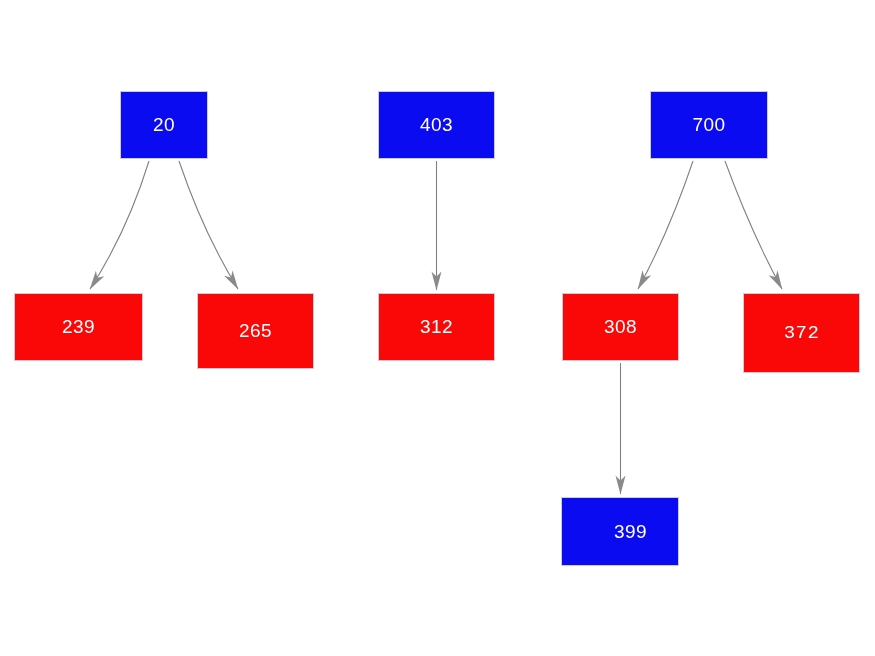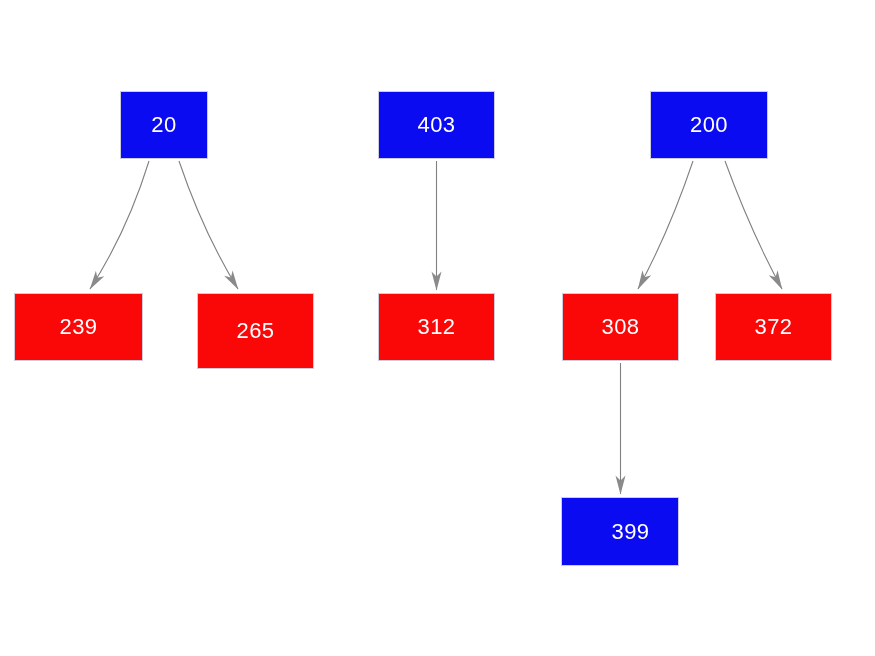--- a/index.html
+++ b/index.html
@@ -21,38 +21,38 @@
     top: 0;
     width: 875px;
     height: 656px;
   }
   .node {
     position: absolute;
     display: flex;
     align-items: center;
     justify-content: center;
     color: #ffffff;
-    font-size: 22px;
+    font-size: 19px;
     letter-spacing: 0.5px;
     border: 1px solid #ccccdd;
     box-sizing: border-box;
     user-select: none;
   }
   .node.blue { background: var(--node-blue, #0b0bf2); }
   .node.red  { background: var(--node-red, #fa0707); }
 
   
   #node-20  { left: 120px; top:  91px; width:  88px; height: 68px; }
   #node-403 { left: 378px; top:  91px; width: 117px; height: 68px; }
   #node-400 { left: 650px; top:  91px; width: 118px; height: 68px; }
   #node-239 { left:  14px; top: 293px; width: 129px; height: 68px; }
   #node-265 { left: 197px; top: 293px; width: 117px; height: 76px; }
   #node-236 { left: 378px; top: 293px; width: 117px; height: 68px; }
   #node-371 { left: 562px; top: 293px; width: 117px; height: 68px; }
-  #node-372 { left: 715px; top: 293px; width: 117px; height: 68px; }
+  #node-372 { left: 743px; top: 293px; width: 117px; height: 80px; font-family: Liberation Mono, monospace; }
   #node-399 { left: 561px; top: 497px; width: 118px; height: 69px; padding-left: 21px; }
 
   .edge {
     fill: none;
     stroke: var(--edge-color, #808080);
     stroke-width: 1.1;
   }
 </style>
 </head>
 <body>
@@ -68,21 +68,21 @@
     <path class="edge" d="M149,161 Q127,232 90,289" marker-end="url(#arrowhead)"></path>
     <path class="edge" d="M179,161 Q203,232 238,289" marker-end="url(#arrowhead)"></path>
     <path class="edge" d="M436.5,161 L436.5,290" marker-end="url(#arrowhead)"></path>
     <path class="edge" d="M693,161 Q669,232 638,289" marker-end="url(#arrowhead)"></path>
     <path class="edge" d="M725,161 Q751,232 782,289" marker-end="url(#arrowhead)"></path>
     <path class="edge" d="M620.5,363 L620.5,494" marker-end="url(#arrowhead)"></path>
   </svg>
 
   <div class="node blue" id="node-20">20</div>
   <div class="node blue" id="node-403">403</div>
-  <div class="node blue" id="node-400">200</div>
+  <div class="node blue" id="node-400">700</div>
   <div class="node red" id="node-239">239</div>
   <div class="node red" id="node-265">265</div>
   <div class="node red" id="node-236">312</div>
   <div class="node red" id="node-371">308</div>
   <div class="node red" id="node-372">372</div>
   <div class="node blue" id="node-399">399</div>
 
 </div>
 
 </body></html>

